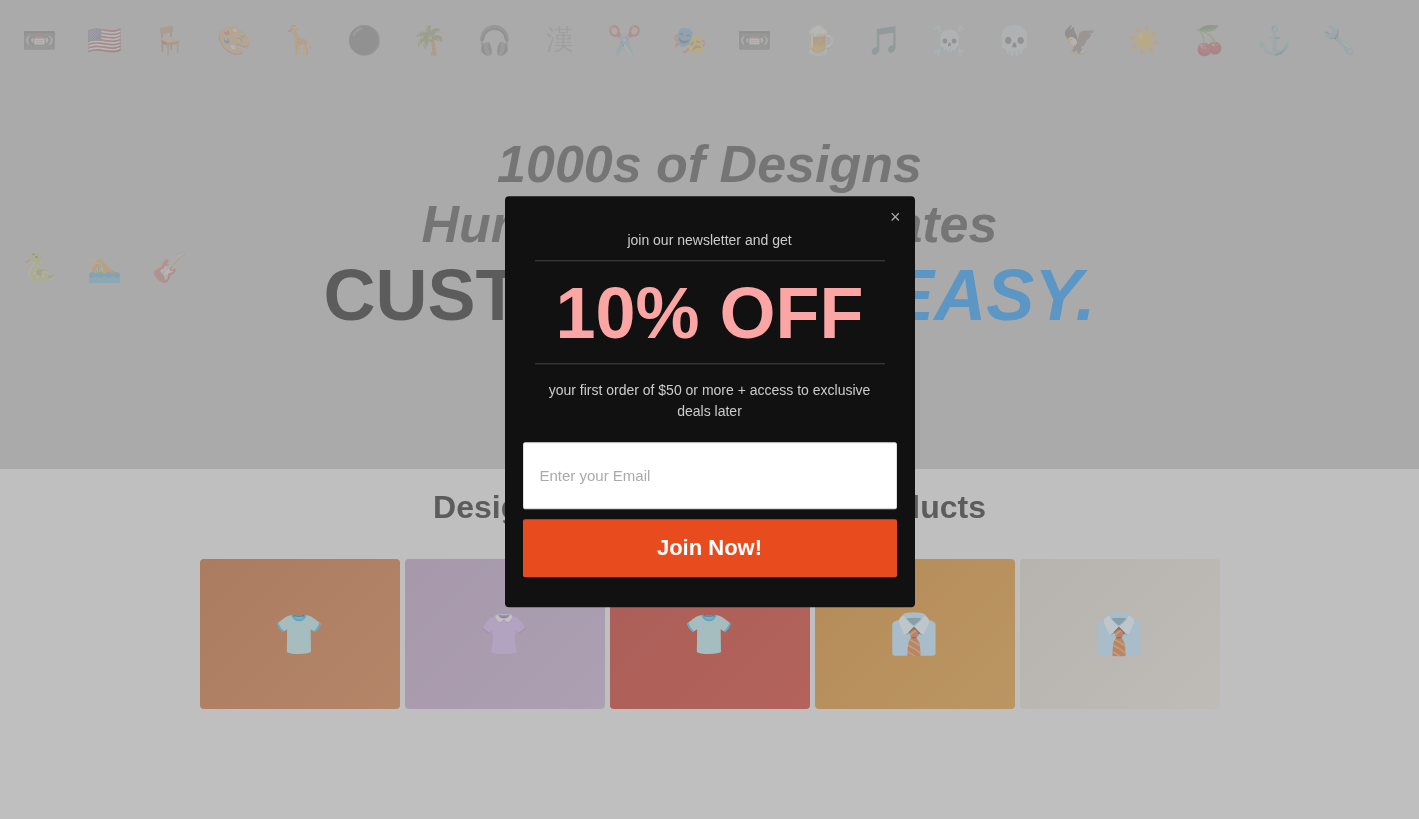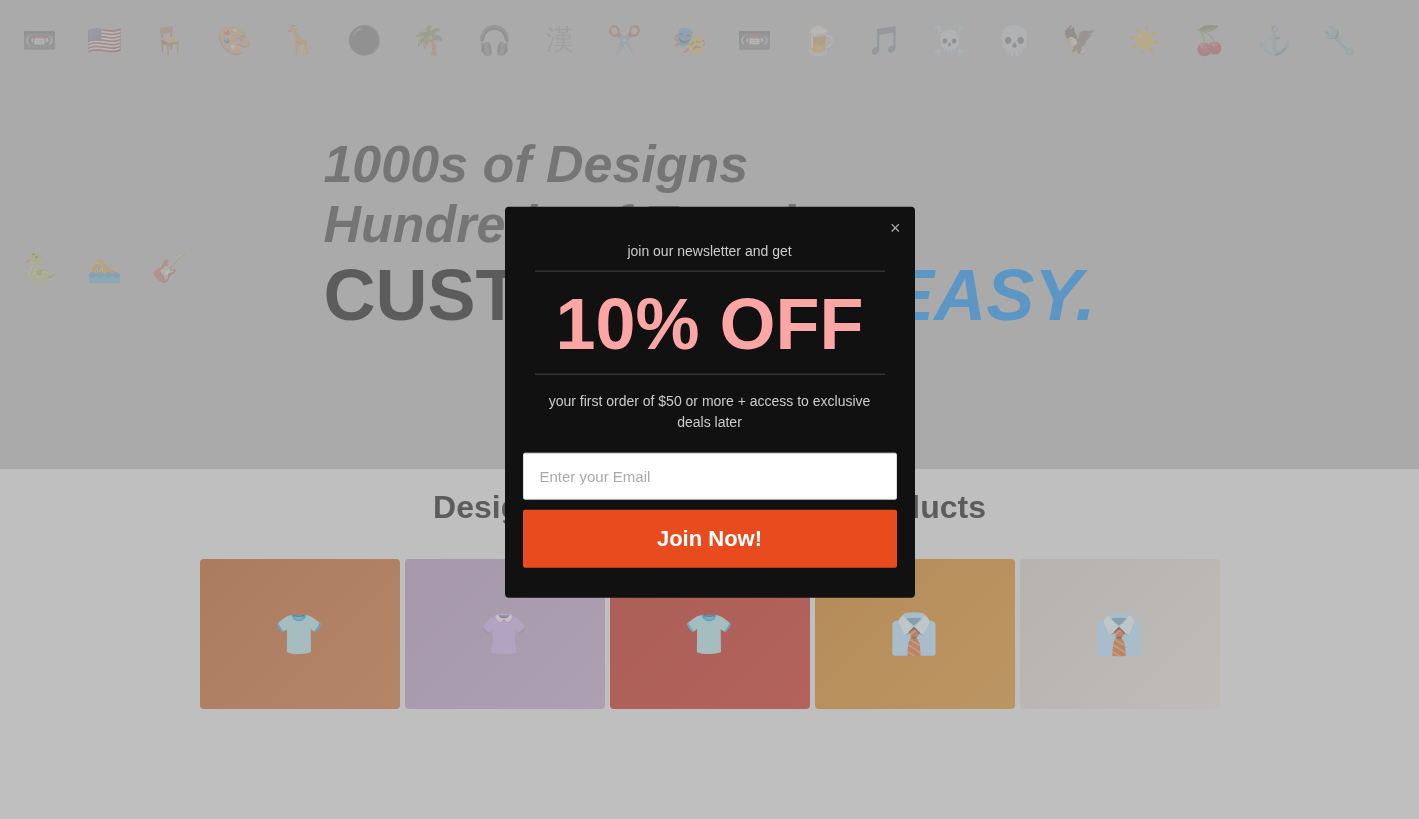--- a/index.html
+++ b/index.html
@@ -49,20 +49,21 @@
       display: flex;
       align-items: center;
       justify-content: center;
       font-size: 28px;
       color: #888;
     }
 
     .hero-text {
       position: relative;
       z-index: 1;
+      text-align: center;
       padding: 20px;
     }
 
     .hero-line1 {
       font-size: 52px;
       font-weight: 700;
       color: #555;
       font-style: italic;
     }
 
@@ -215,21 +216,21 @@
       text-align: center;
       margin-bottom: 20px;
     }
 
     .modal-body {
       padding: 0 18px;
     }
 
     .email-input {
       width: 100%;
-      padding: 14px 16px;
+      padding: 24px 16px;
       font-size: 15px;
       border: 1px solid #ddd;
       border-radius: 2px;
       outline: none;
       color: #999;
       margin-bottom: 10px;
       background: #fff;
     }
 
     .email-input::placeholder {

